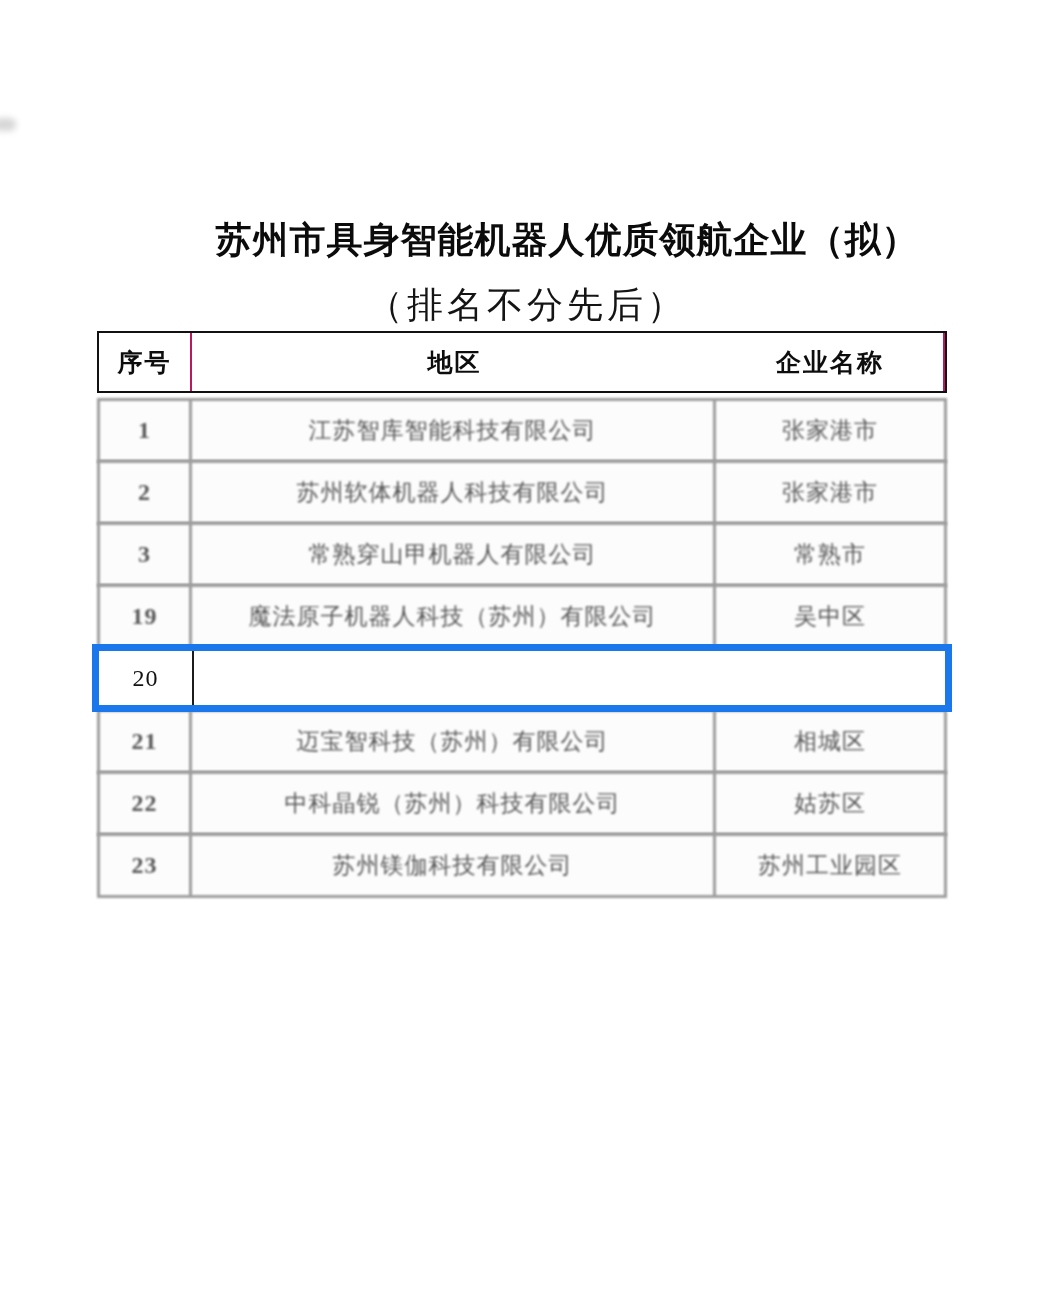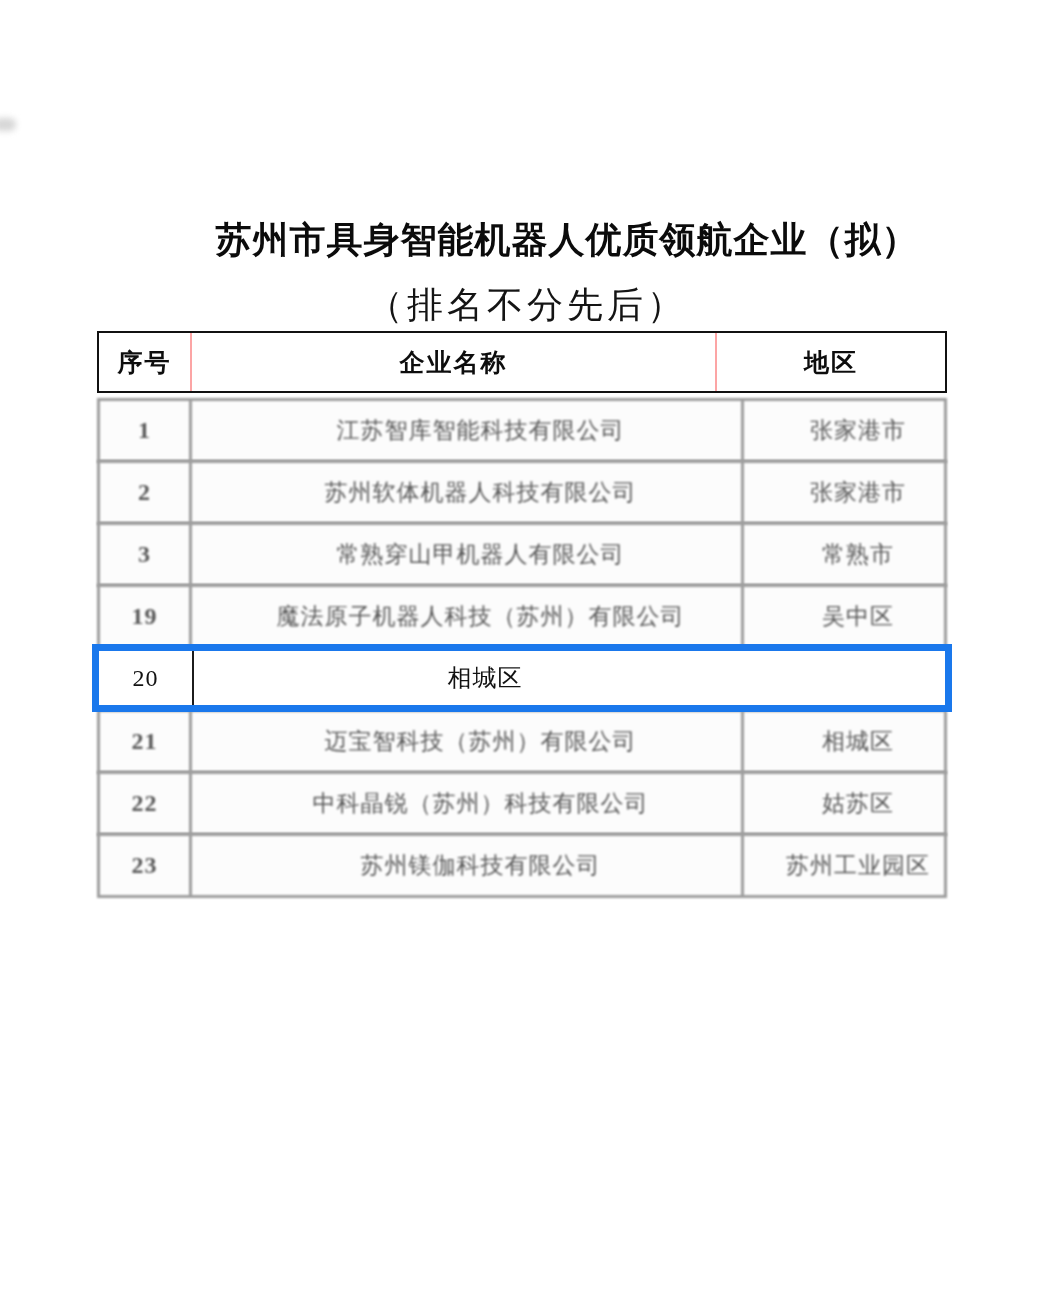--- a/index.html
+++ b/index.html
@@ -68,35 +68,34 @@
   }
   .thead .th {
     display: flex;
     align-items: center;
     justify-content: center;
     font-weight: 700;
     font-size: 25px;
     color: #0d0d0d;
     letter-spacing: 2px;
   }
-  .thead .c1, .thead .c2 { border-right: 2px solid #fca5a5; }
+  .thead .c1, .thead .c2 { border-right: 2px solid #be185d; }
 
   .tbody { position: relative; }
 
   .drow {
     box-sizing: border-box;
     display: grid;
     grid-template-columns: 92px 524px auto;
     height: 65px;
     margin-top: -3px;
     border: 3px solid #9d9d9d;
     background: #fcfcfc;
     filter: blur(1.1px);
     color: #575757;
-    gap: 28px;
   }
   .drow:first-child { margin-top: 5px; }
   .drow .cell {
     display: flex;
     align-items: center;
     justify-content: center;
     font-size: 23px;
     letter-spacing: 1px;
   }
   .drow .c1, .drow .c2 { border-right: 3px solid #9d9d9d; }
@@ -125,22 +124,22 @@
 
 <div class="page">
   <div class="smudge"></div>
 
   <h1 class="title">苏州市具身智能机器人优质领航企业（拟）</h1>
   <div class="subtitle">（排名不分先后）</div>
 
   <div class="table">
     <div class="thead">
       <div class="th c1">序号</div>
+      <div class="th c3">地区</div>
       <div class="th c2">企业名称</div>
-      <div class="th c3">地区</div>
     </div>
     <div class="tbody" id="tbody">
         <div class="drow">
           <div class="cell c1">1</div>
           <div class="cell c2">江苏智库智能科技有限公司</div>
           <div class="cell c3">张家港市</div>
         </div>
         <div class="drow">
           <div class="cell c1">2</div>
           <div class="cell c2">苏州软体机器人科技有限公司</div>
@@ -151,21 +150,20 @@
           <div class="cell c2">常熟穿山甲机器人有限公司</div>
           <div class="cell c3">常熟市</div>
         </div>
         <div class="drow">
           <div class="cell c1">19</div>
           <div class="cell c2">魔法原子机器人科技（苏州）有限公司</div>
           <div class="cell c3">吴中区</div>
         </div>
         <div class="drow hrow">
           <div class="cell c1">20</div>
-          <div class="cell c3">相城区</div>
         </div>
         <div class="drow">
           <div class="cell c1">21</div>
           <div class="cell c2">迈宝智科技（苏州）有限公司</div>
           <div class="cell c3">相城区</div>
         </div>
         <div class="drow">
           <div class="cell c1">22</div>
           <div class="cell c2">中科晶锐（苏州）科技有限公司</div>
           <div class="cell c3">姑苏区</div>

